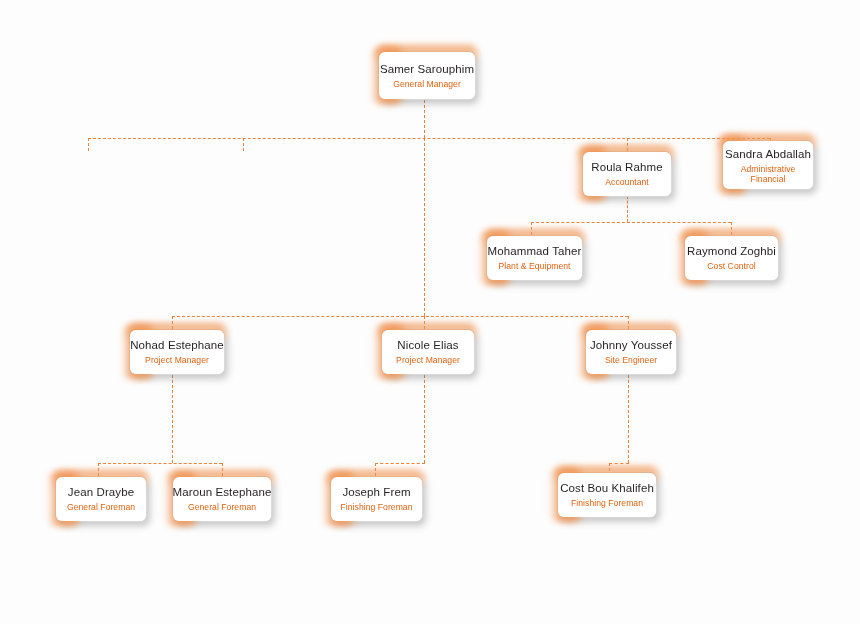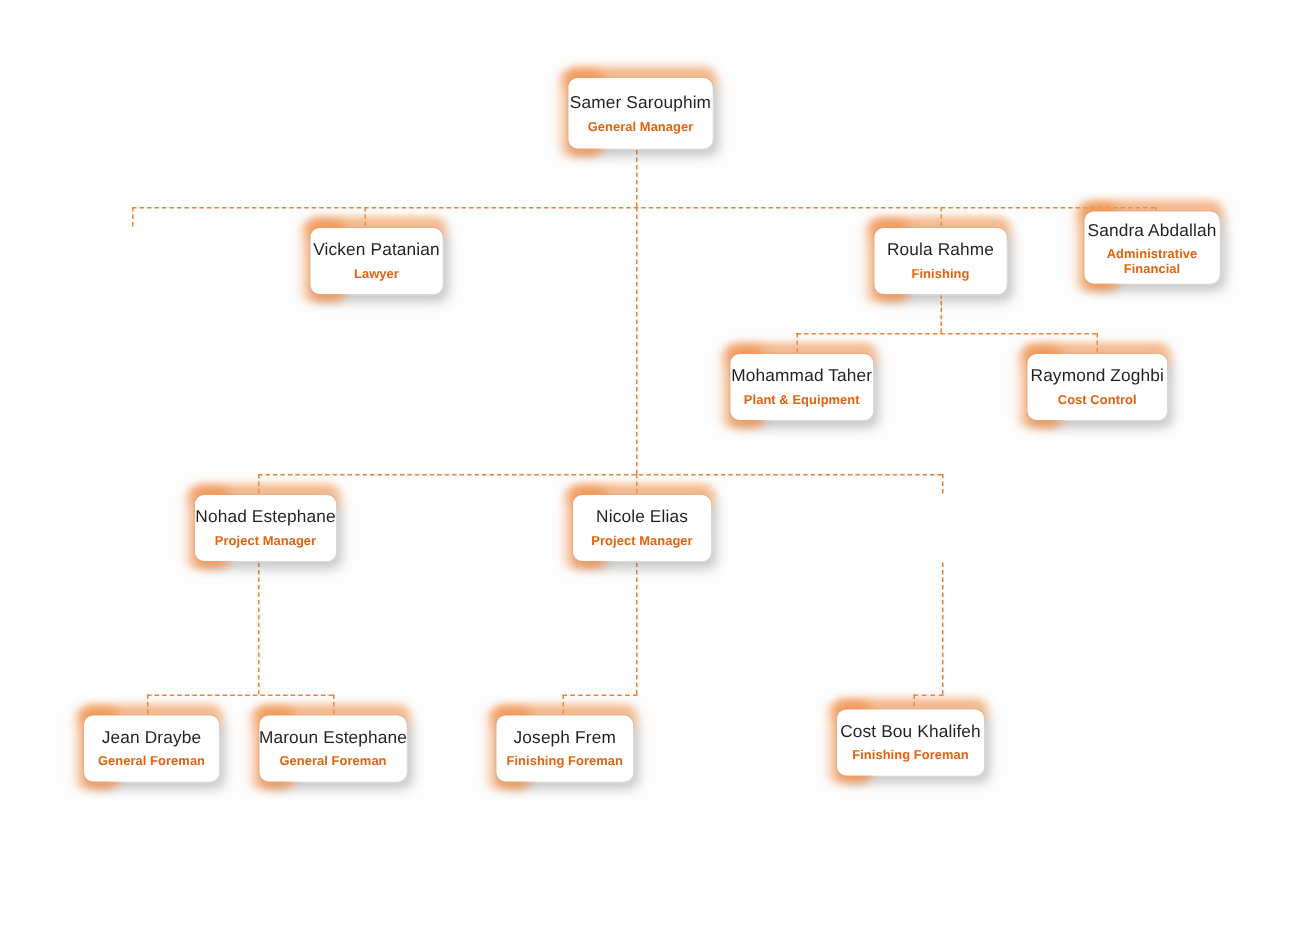--- a/index.html
+++ b/index.html
@@ -91,21 +91,21 @@
     color: #231f20;
     font-size: 11.5px;
     line-height: 14px;
     letter-spacing: 0.1px;
     white-space: nowrap;
   }
   .node-title {
     color: #e2620f;
     font-size: 8.6px;
     line-height: 10.5px;
-    font-weight: bold;
+    font-weight: normal;
     margin-top: 3px;
     letter-spacing: 0.05px;
   }
   .node-title.two-line {
     line-height: 10px;
   }
 </style>
 </head>
 <body>
 
@@ -146,31 +146,25 @@
   <div class="conn v" style="left:609px; top:463px; height:13px;"></div>
 
   <div class="node" style="left:378px; top:51px; width:98px; height:49px;">
     <div class="node-inner">
       <div class="node-name">Samer Sarouphim</div>
       <div class="node-title">General Manager</div>
     </div>
   </div>
 
 
-  <div class="node" style="left:206px; top:151px; width:90px; height:46px;">
-    <div class="node-inner">
-      <div class="node-name">Vicken Patanian</div>
-      <div class="node-title">Lawyer</div>
-    </div>
-  </div>
 
   <div class="node" style="left:582px; top:151px; width:90px; height:46px;">
     <div class="node-inner">
       <div class="node-name">Roula Rahme</div>
-      <div class="node-title">Finishing</div>
+      <div class="node-title">Accountant</div>
     </div>
   </div>
 
   <div class="node" style="left:722px; top:140px; width:92px; height:50px;">
     <div class="node-inner">
       <div class="node-name">Sandra Abdallah</div>
       <div class="node-title two-line">Administrative</div>
       <div class="node-title two-line" style="margin-top:0;">Financial</div>
     </div>
   </div>
@@ -196,20 +190,26 @@
     </div>
   </div>
 
   <div class="node" style="left:381px; top:329px; width:94px; height:46px;">
     <div class="node-inner">
       <div class="node-name">Nicole Elias</div>
       <div class="node-title">Project Manager</div>
     </div>
   </div>
 
+  <div class="node" style="left:585px; top:329px; width:92px; height:46px;">
+    <div class="node-inner">
+      <div class="node-name">Johnny Youssef</div>
+      <div class="node-title">Site Engineer</div>
+    </div>
+  </div>
 
   <div class="node" style="left:55px; top:476px; width:92px; height:46px;">
     <div class="node-inner">
       <div class="node-name">Jean Draybe</div>
       <div class="node-title">General Foreman</div>
     </div>
   </div>
 
   <div class="node" style="left:172px; top:476px; width:100px; height:46px;">
     <div class="node-inner">

